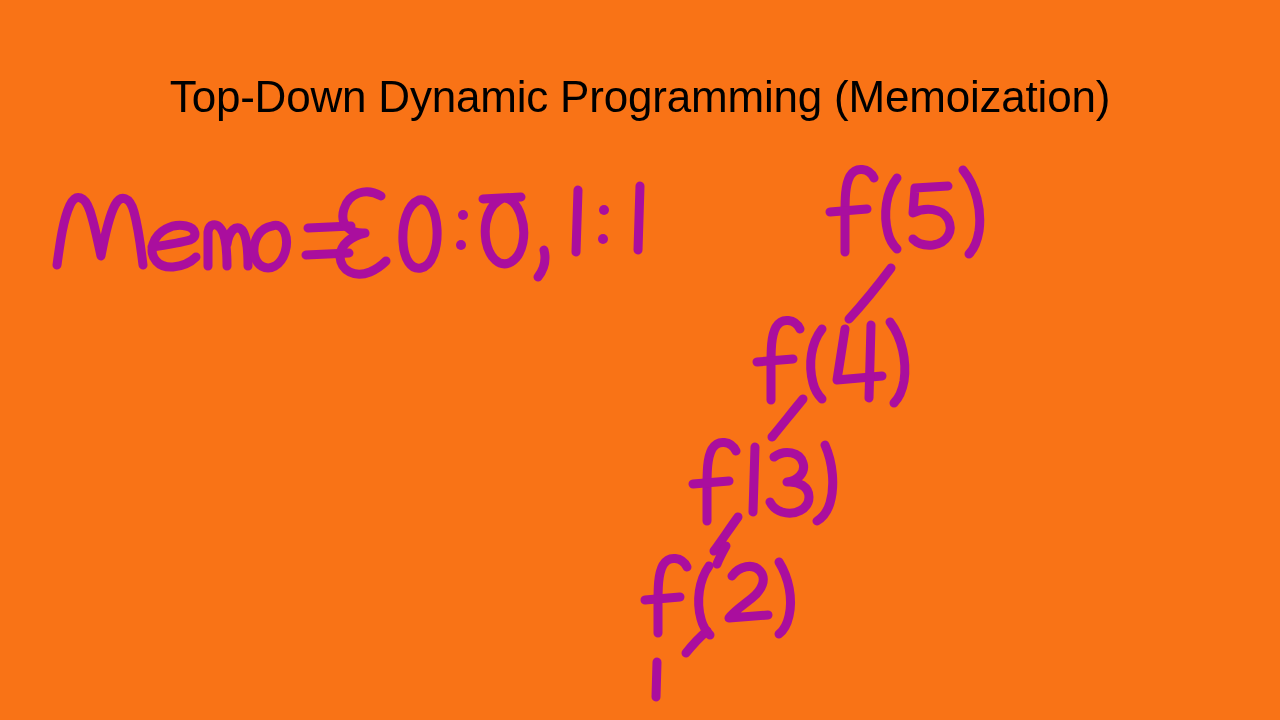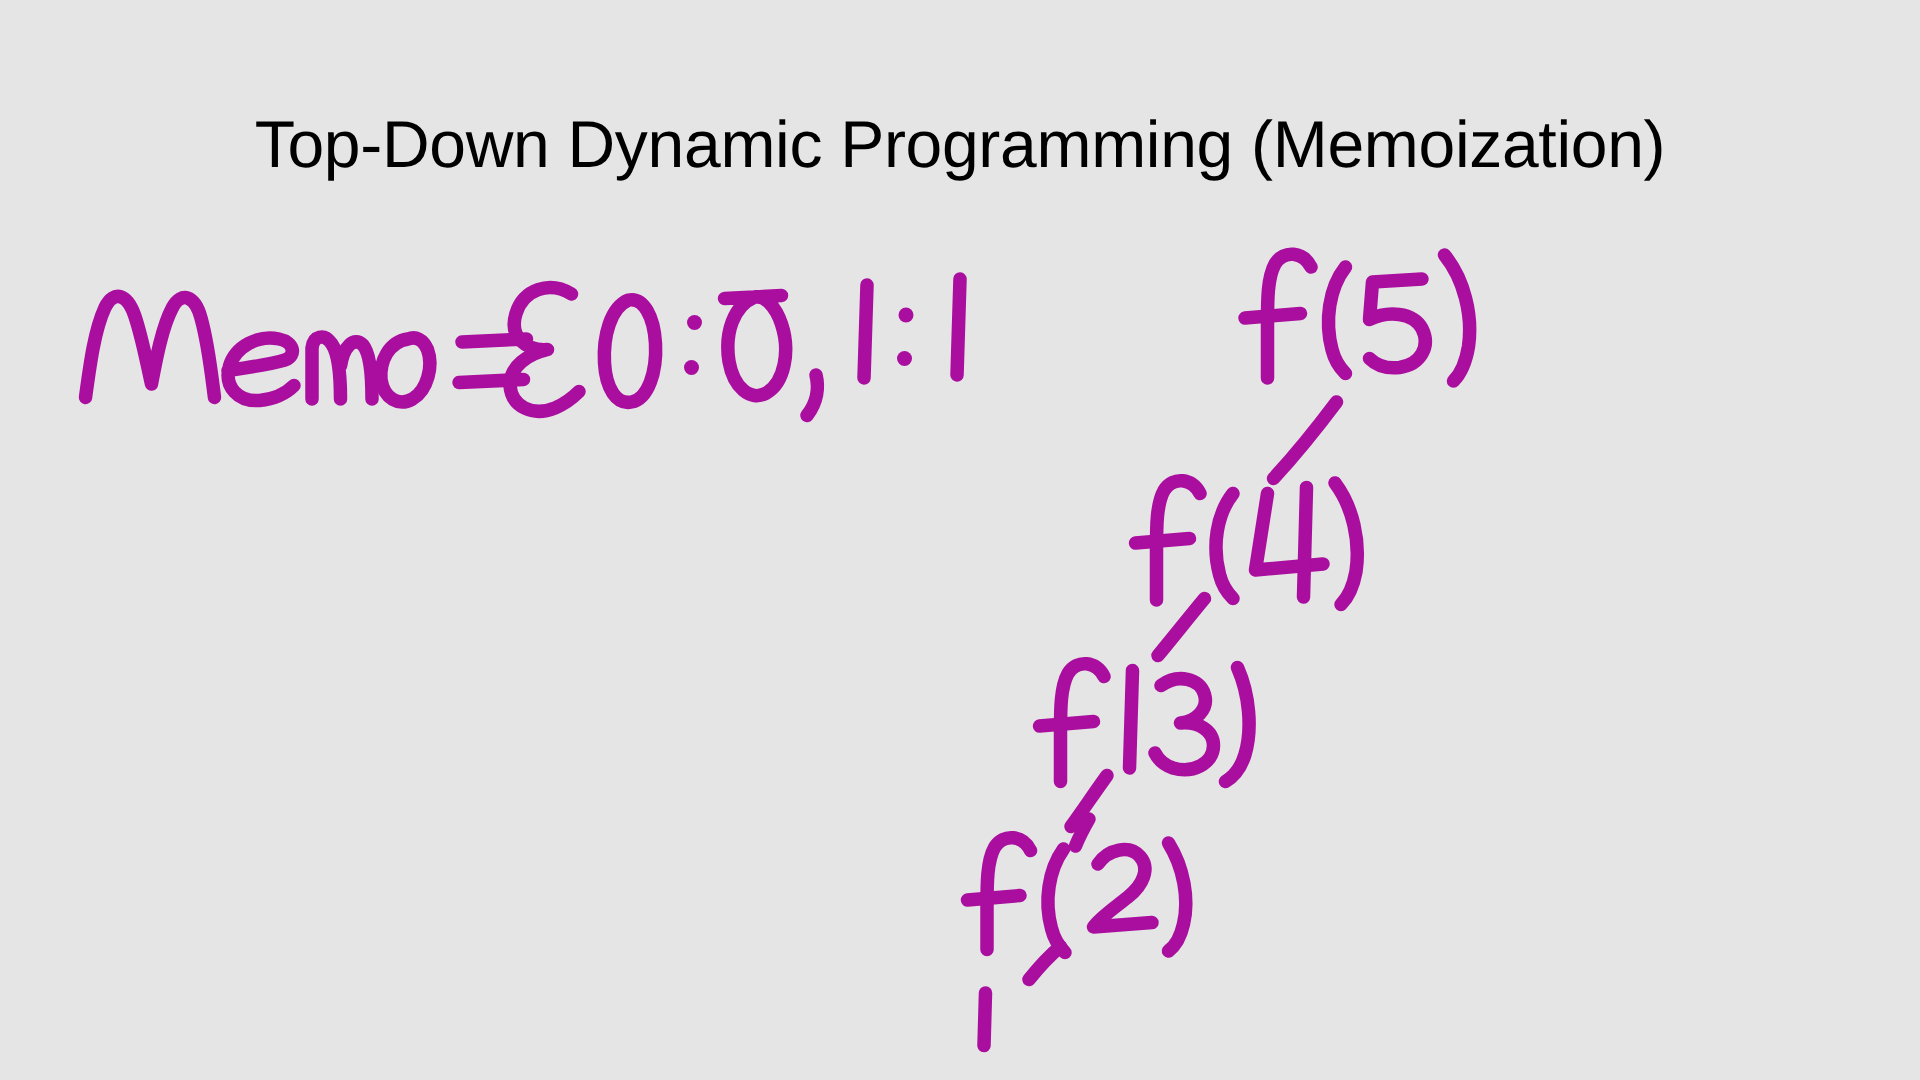--- a/index.html
+++ b/index.html
@@ -53,21 +53,21 @@
     width: 1px;
     height: 1px;
     overflow: hidden;
     clip: rect(0 0 0 0);
     white-space: nowrap;
   }
 </style>
 </head>
 <body>
 
-<div id="slide" style="background: #e5e5e5;">
+<div id="slide" style="background: #f97316;">
 
   <div id="slide-title" style="color: rgb(0, 0, 0);">Top-Down Dynamic Programming (Memoization)</div>
 
   <div class="sr-text">Memo = { 0:0, 1:1</div>
   <div class="sr-text">f(5)</div>
   <div class="sr-text">f(4)</div>
   <div class="sr-text">f(3)</div>
   <div class="sr-text">f(2)</div>
   <div class="sr-text">1</div>
 

